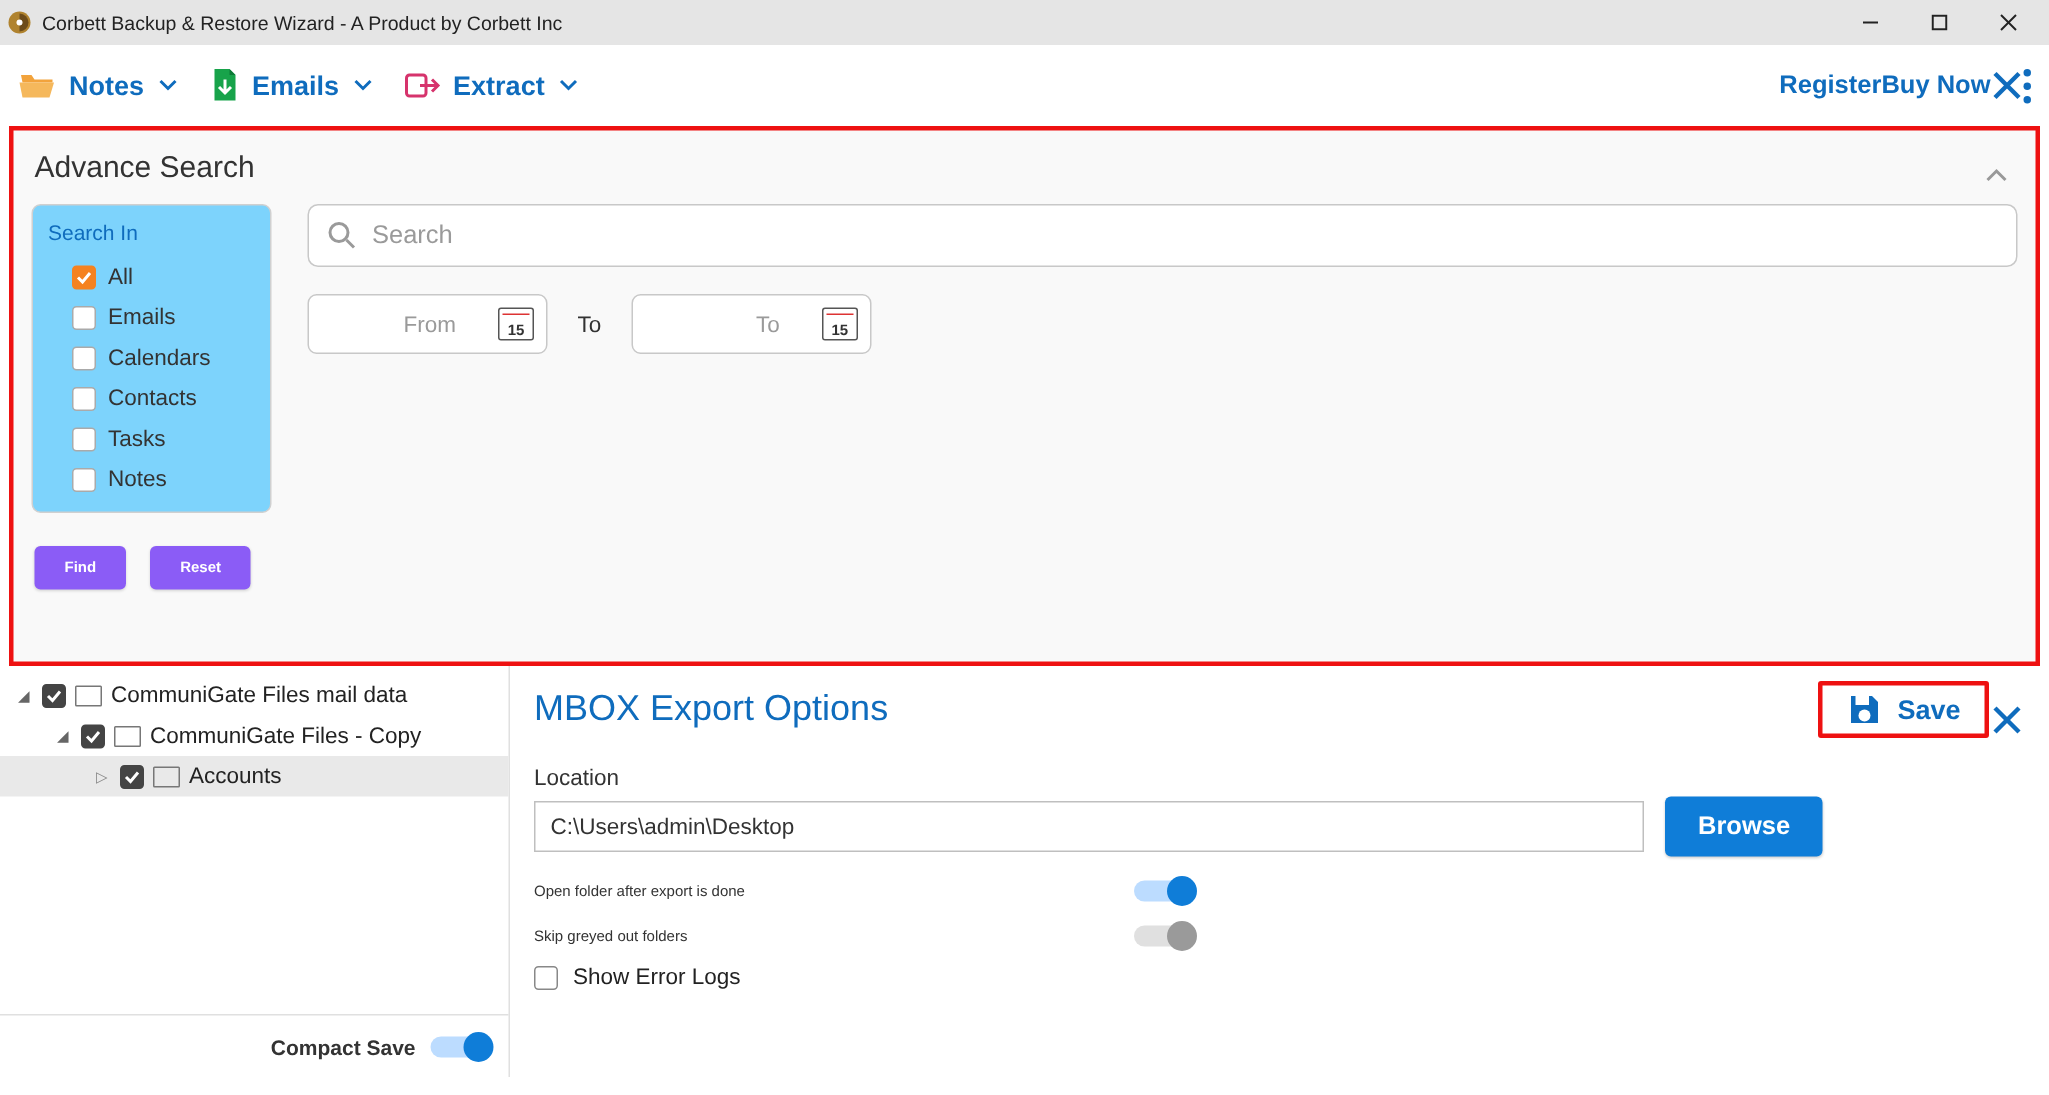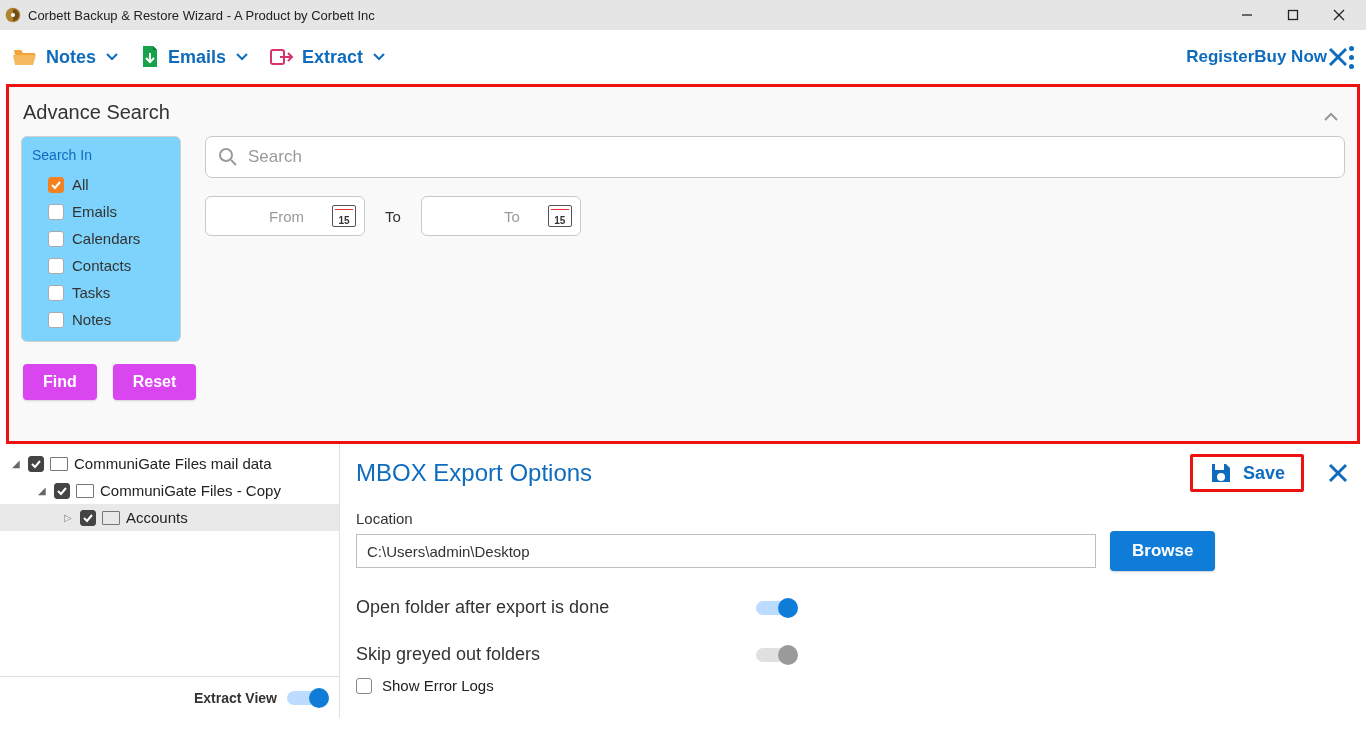--- a/index.html
+++ b/index.html
@@ -42,21 +42,21 @@
 .search-input input::placeholder { color:#9a9a9a; }
 .date-row { display:flex; align-items:center; gap:20px; margin-top:18px; }
 .date-box { display:flex; align-items:center; width:160px; height:40px; border:1px solid #c8c8c8; border-radius:6px; background:#fff; padding:0 8px; justify-content:space-between; }
 .date-box input { border:none; outline:none; width:90px; font-size:15px; color:#333;text-align:right; }
 .date-box input::placeholder{ color:#9a9a9a; }
 .cal-icon { width:24px; height:22px; border:1.5px solid #555; border-radius:2px; position:relative; display:inline-flex; align-items:flex-end; justify-content:center; font-size:10px; font-weight:700; color:#333; }
 .cal-icon::before{content:"";position:absolute;top:3px;left:2px;right:2px;height:1px;background:#d33;}
 .to-label { font-size:15px; color:#333; }
 
 .adv-buttons { display:flex; gap:16px; margin-top:22px; margin-left:2px; }
-.btn-primary { background:#d946ef; color:#fff; border:none; border-radius:4px; font-size:16px; font-weight:600; padding:9px 20px; cursor:pointer; box-shadow:0 1px 2px rgba(0,0,0,0.15); }
+.btn-primary { background:#8b5cf6; color:#fff; border:none; border-radius:4px; font-size:10px; font-weight:600; padding:9px 20px; cursor:pointer; box-shadow:0 1px 2px rgba(0,0,0,0.15); }
 
 
 .lower { display:flex; height: calc(730px - 30px - 54px - 360px - 12px); }
 .tree { width: 340px; border-right: 1px solid #e0e0e0; display:flex; flex-direction:column; }
 .tree-body { flex:1; padding-top:6px; }
 .tree-row { display:flex; align-items:center; gap:6px; padding:5px 6px; font-size:15px; color:#222;}
 .tree-row.selected { background:#e9e9e9; }
 .tree-row .tri{ width:10px; color:#666; font-size:10px;}
 .tree-row .fold { width:18px; height:14px; border:1.5px solid #777; border-radius:1px; display:inline-block; }
 .tree-footer { height:42px; border-top:1px solid #e0e0e0; display:flex; align-items:center; justify-content:flex-end; gap:10px; padding:0 12px; font-weight:600; color:#333;}
@@ -64,29 +64,29 @@
 
 .opt-toggle { width:40px; height:14px; border-radius:7px; background:#bcdcff; position:relative; display:inline-block;}
 .opt-toggle .dot{ width:20px;height:20px;border-radius:50%; background:#0f7dd8; position:absolute; right:-2px; top:-3px;}
 .opt-toggle.off{ background:#e0e0e0;}
 .opt-toggle.off .dot{ background:#9a9a9a; right:-2px;}
 
 
 .options { flex:1; background:#fff; position:relative; padding:0 16px;}
 .options-header { display:flex; align-items:center; height:58px;}
 .options-title { font-size:24px; color:#0f6cbd; font-weight:400;}
-.opt-head-right { margin-left:auto; display:flex; align-items:center; gap:22px;}
+.opt-head-right { margin-left:auto; display:flex; align-items:flex-end; }
 .save-box { border:3px solid #e11; padding:4px 16px ; display:flex; align-items:center; gap:10px; color:#0f6cbd; font-weight:600; font-size:18px; border-radius:2px;}
 
 .field-label{ font-size:15px; color:#333; margin-top:8px; margin-bottom:4px;}
 .loc-row{ display:flex; align-items:center; gap:14px; }
 .loc-row input{ flex:0 0 740px; max-width:740px; height:34px; border:1px solid #bfbfbf; padding:0 10px; font-size:15px; color:#333;}
 .browse-btn{ background:#0f7dd8; color:#fff; border:none; border-radius:4px; font-size:17px; font-weight:600; padding:10px 22px; cursor:pointer; box-shadow: 0 1px 2px rgba(0,0,0,.2);}
 
-.opt-row{ display:flex; align-items:center; justify-content:flex-start; gap:40px; margin-top:26px; font-size:18px; color:#333;}
+.opt-row{ display:flex; align-items:center; justify-content:flex-start; gap:40px; margin-top:16px; font-size:10px; color:#333;}
 .opt-row .label{ width:360px;}
 .opt-check{ display:flex; align-items:center; gap:10px; margin-top:12px; font-size:15px;}
 .opt-check .cb{ border-color:#888;}
 
 
 .icon { display:inline-flex; align-items:center; justify-content:center;}
 </style>
 </head>
 <body>
 
@@ -280,21 +280,21 @@
         <span class="cb checked-dark">
             <svg viewBox="0 0 12 12">
               <path d="M2 6l3 3 5-6" fill="none" stroke="#fff" stroke-width="2"></path>
             </svg>
           </span>
         <span class="fold"></span>
         <span>Accounts</span>
       </div>
     </div>
     <div class="tree-footer">
-      <span>Extract View</span>
+      <span>Compact Save</span>
       <span class="opt-toggle">
           <span class="dot"></span>
         </span>
     </div>
   </div>
 
   <div class="options">
     <div class="options-header">
       <div class="options-title">MBOX Export Options</div>
       <div class="opt-head-right">

